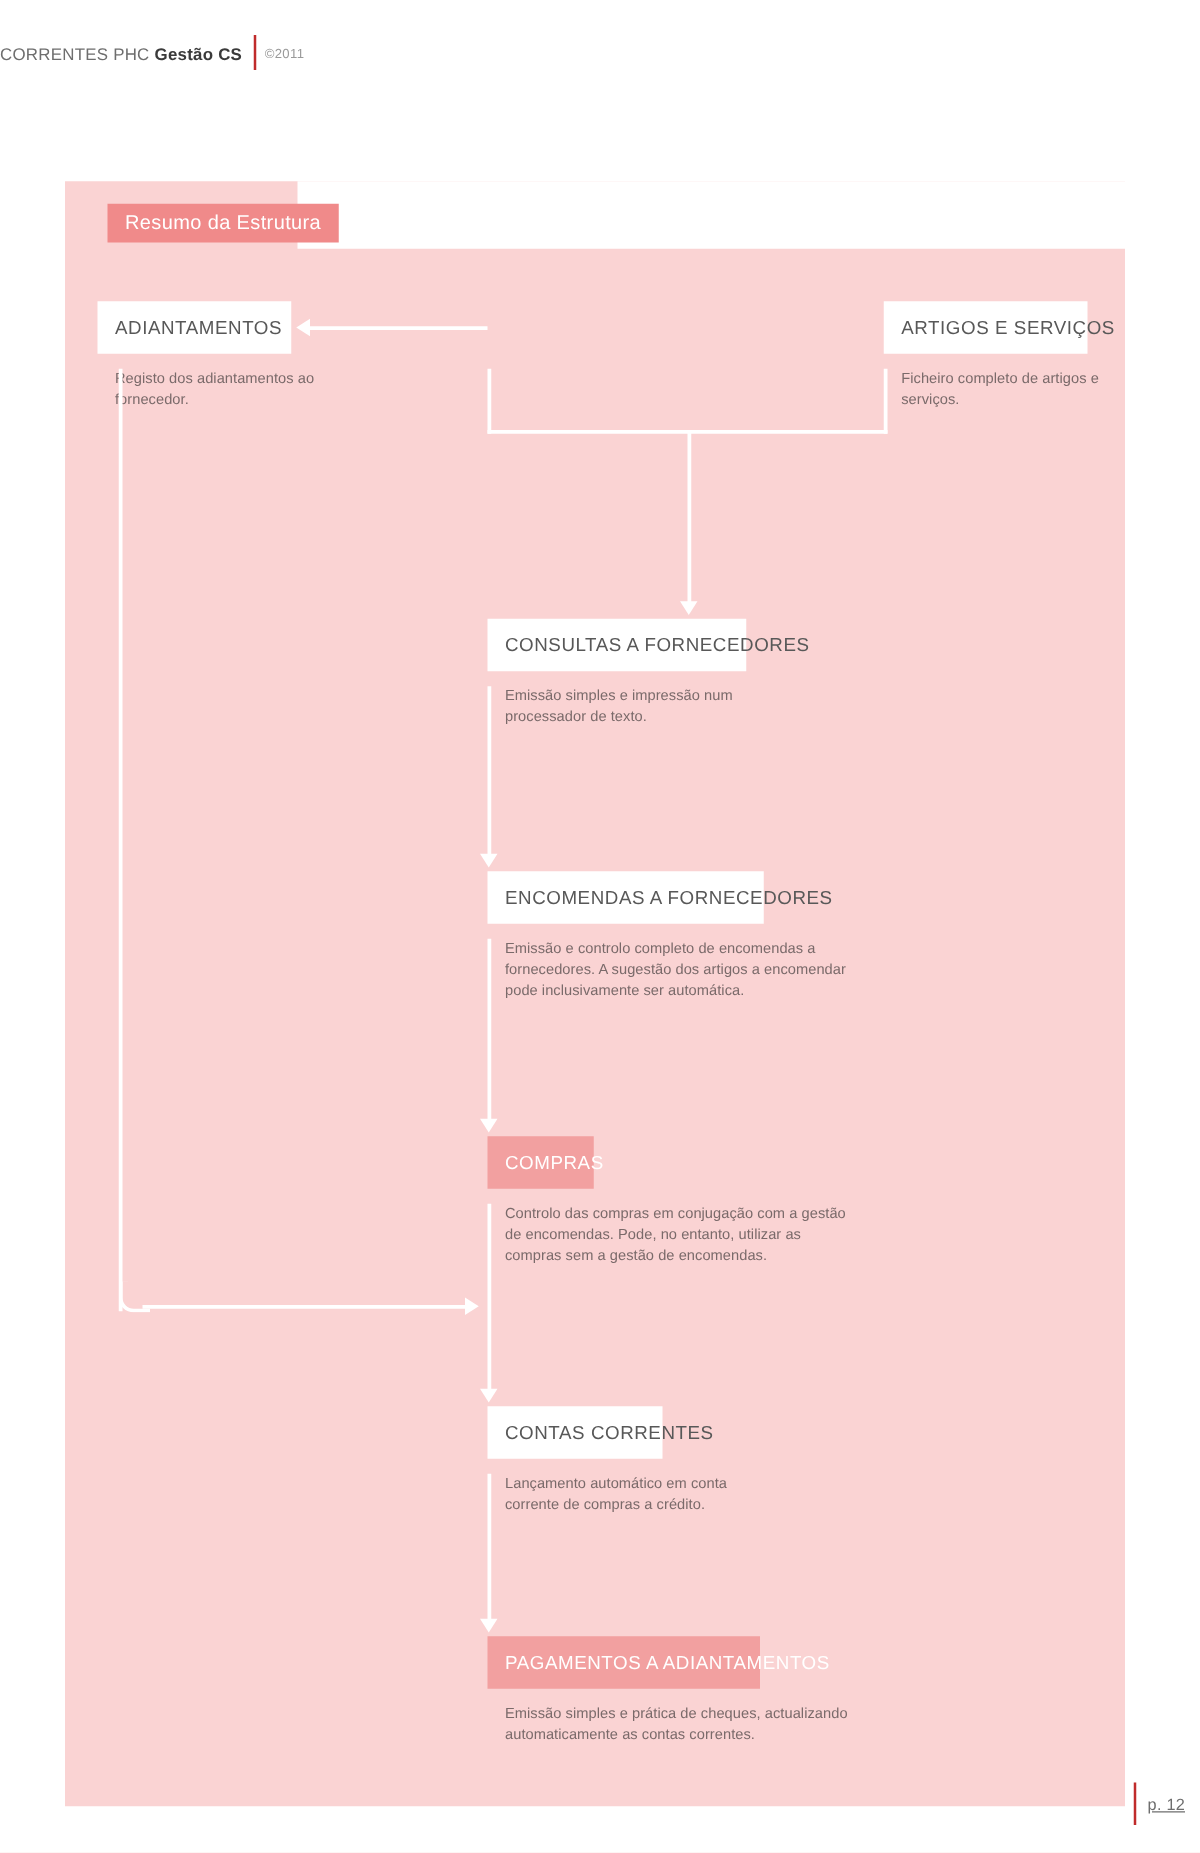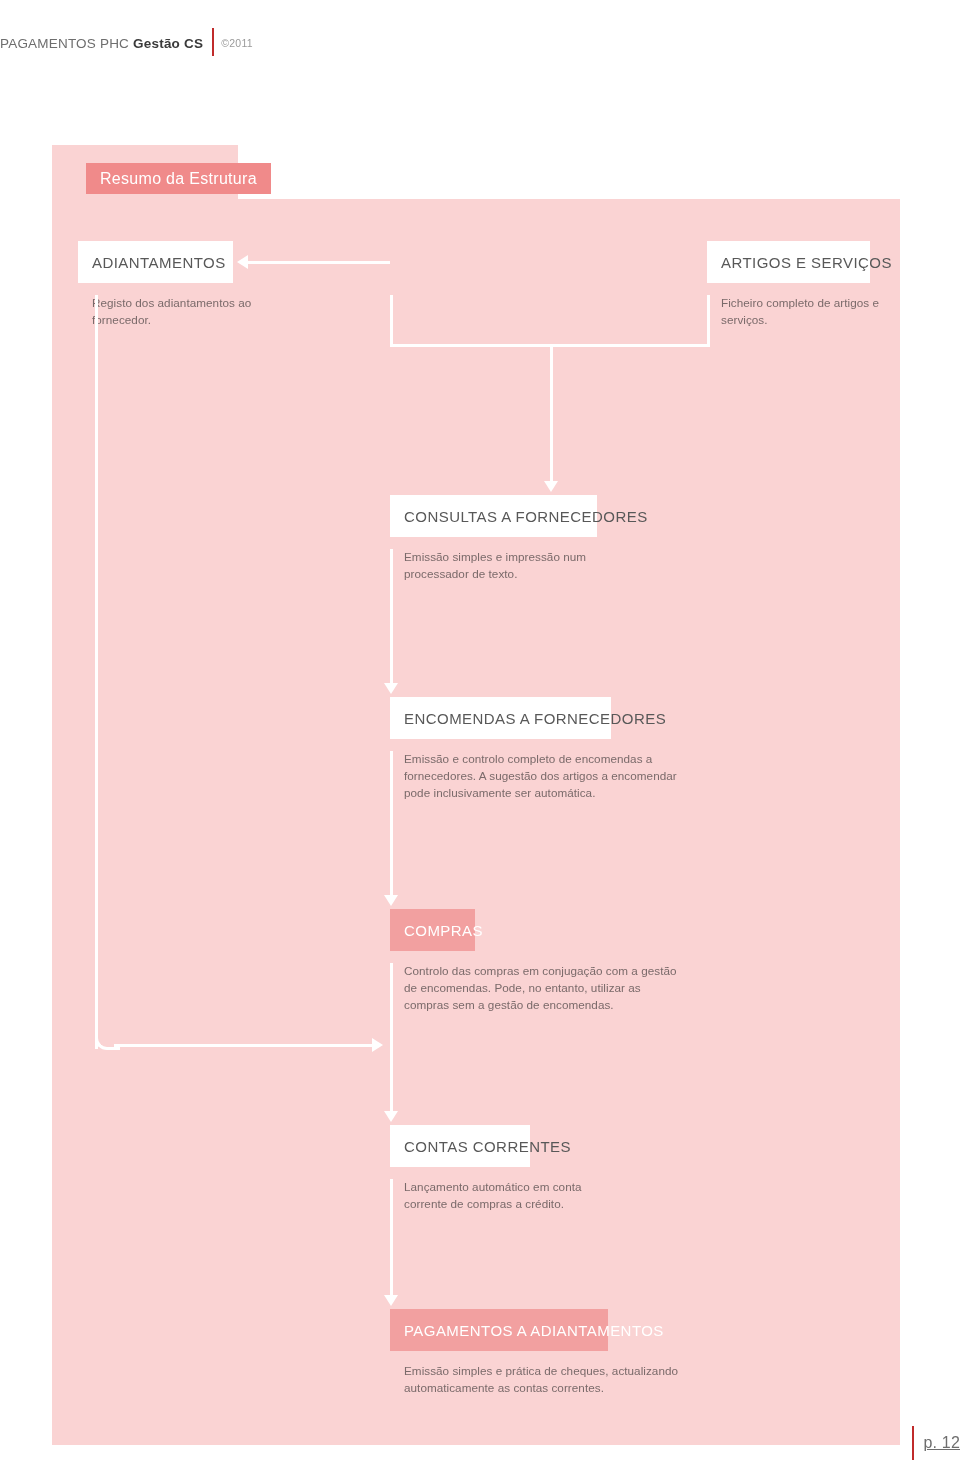--- a/index.html
+++ b/index.html
@@ -153,31 +153,32 @@
     align-items: center;
     height: 34px;
   }
   .footer .ftr-rule {
     width: 2px;
     height: 34px;
     background: #c02b2b;
     margin-right: 9px;
   }
   .footer .ftr-page {
-    font-size: 16px;
+    font-size: 13px;
     color: #6e6e6e;
     letter-spacing: 0.2px;
+    padding-right: 12px;
     text-decoration: underline;
   }
 </style>
 </head>
 <body>
 
 <div class="doc-header">
-  <span>PAGAMENTOS PHC</span>
+  <span>CORRENTES PHC</span>
   <span class="hdr-bold">Gestão CS</span>
   <span class="hdr-rule"></span>
   <span class="hdr-copy">©2011</span>
 </div>
 
 <div class="panel">
 
   <div class="panel-notch"></div>
 
   <div class="section-banner">

